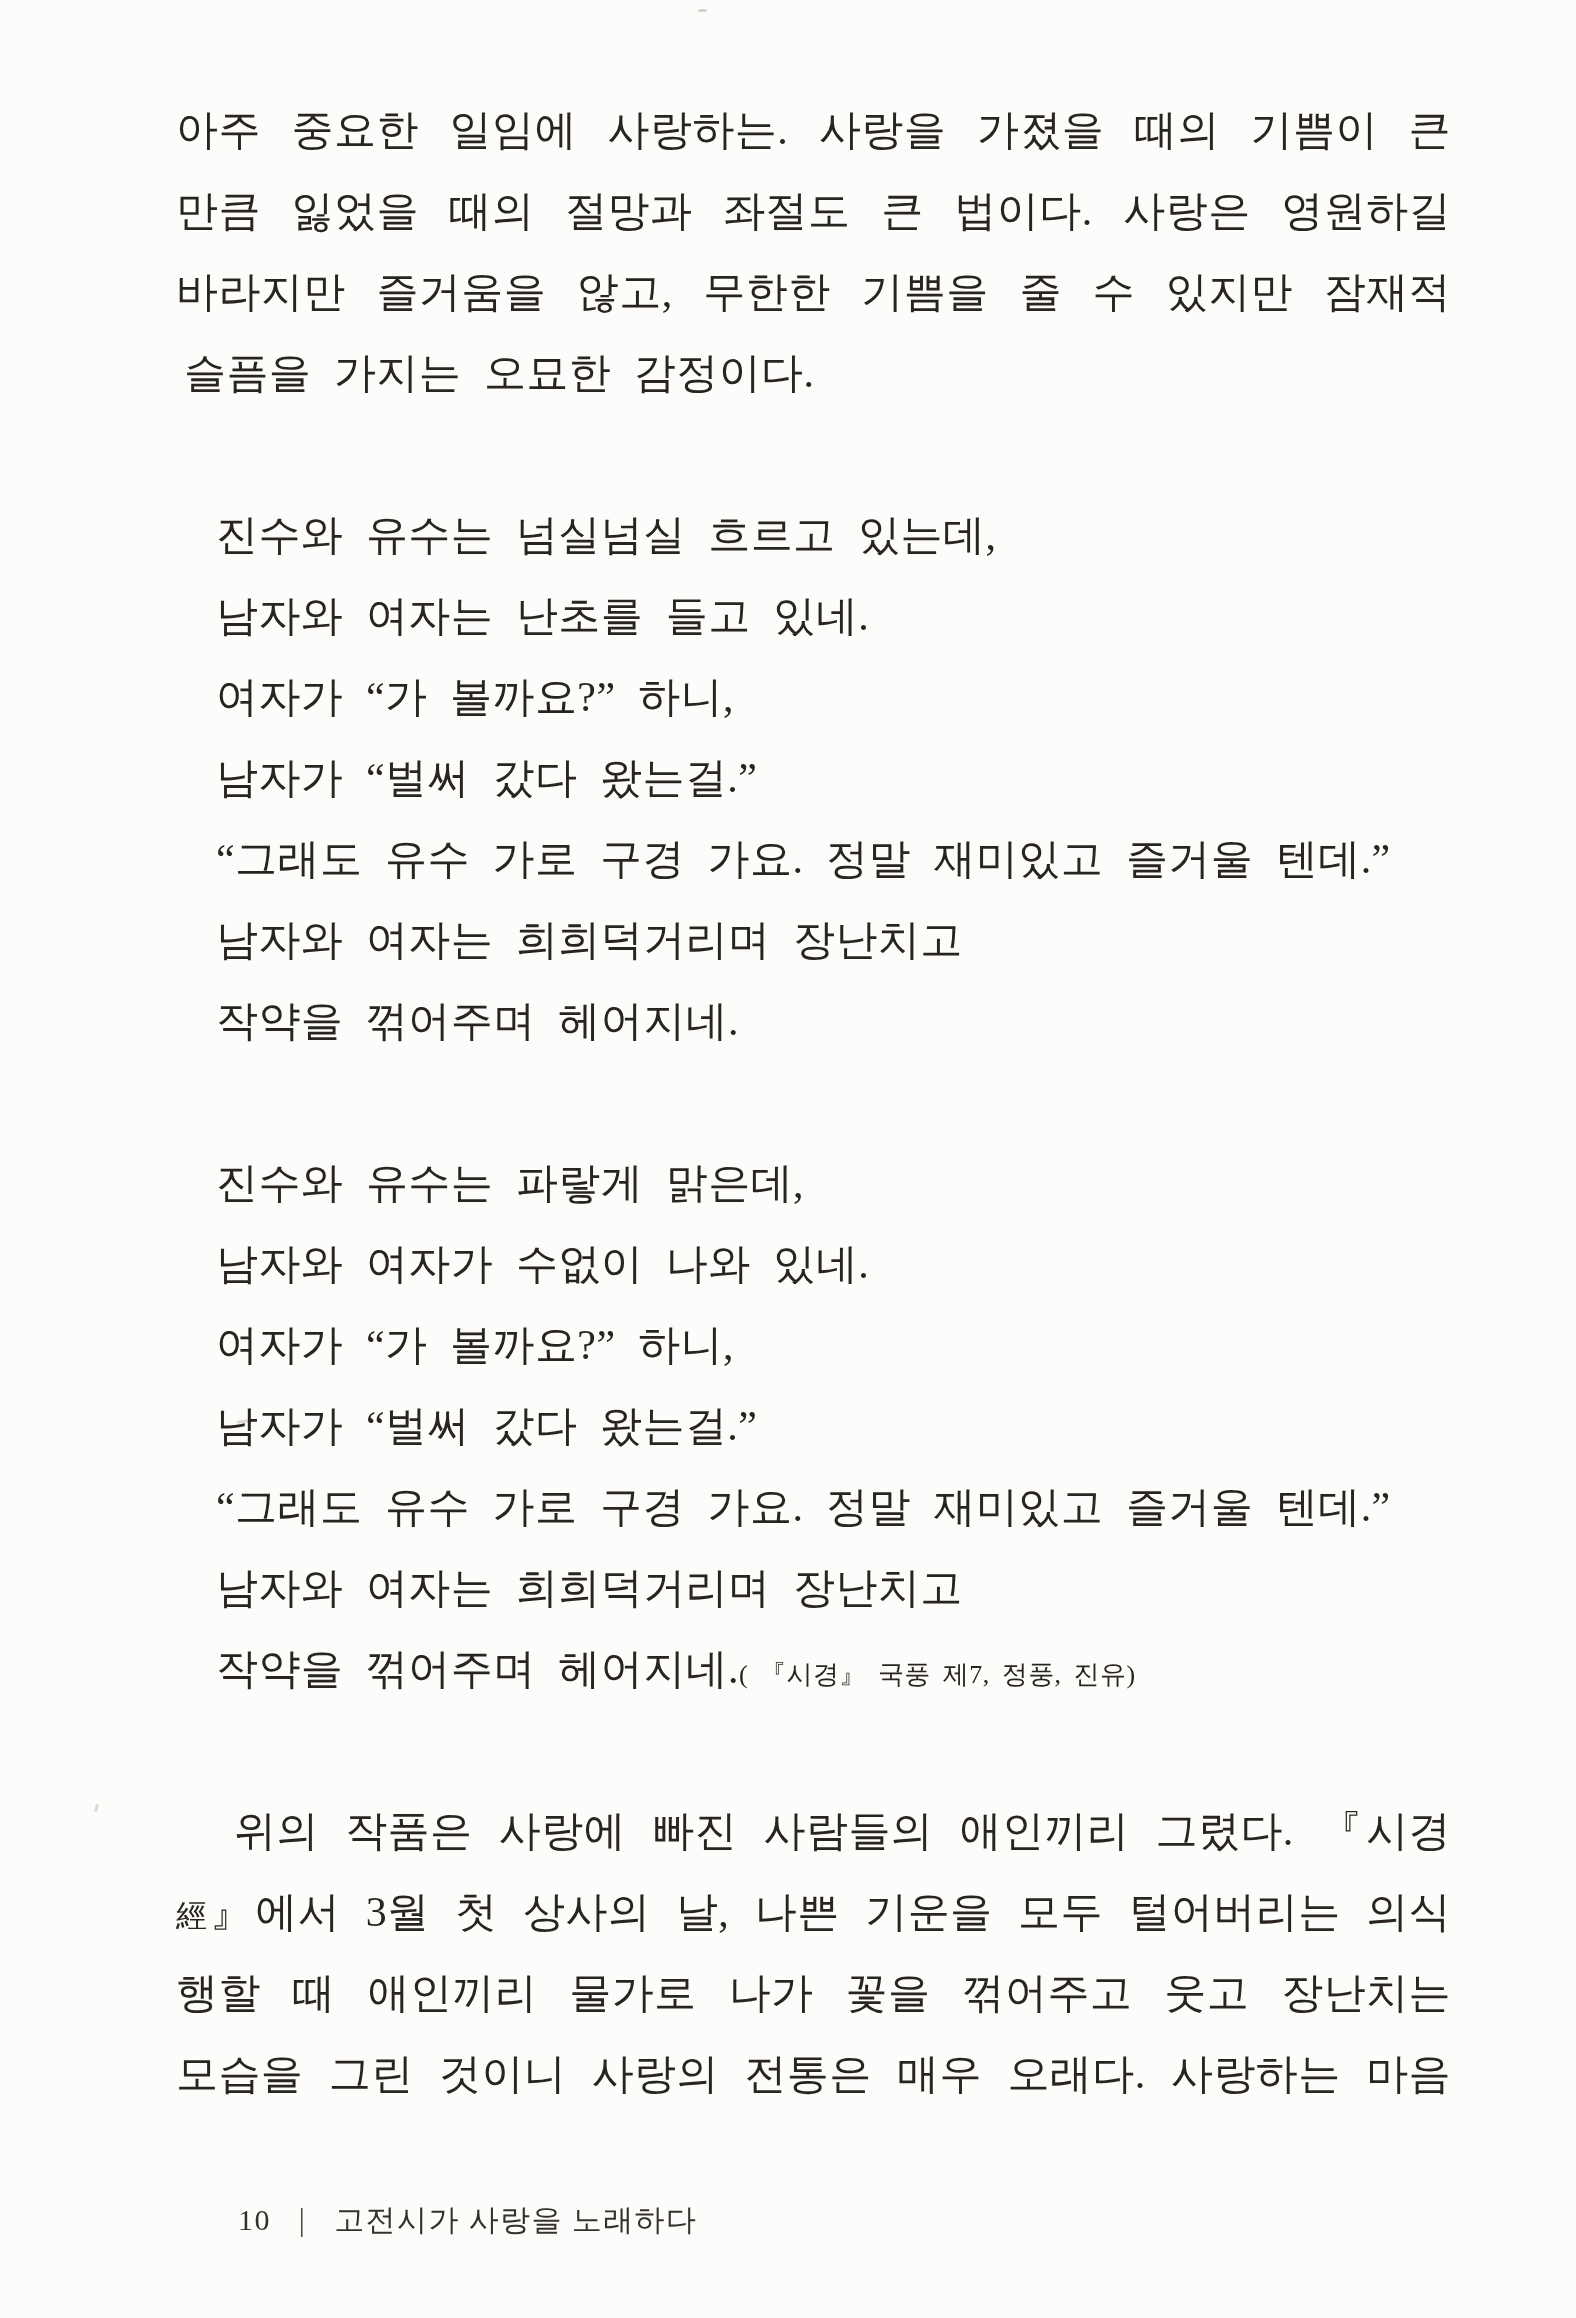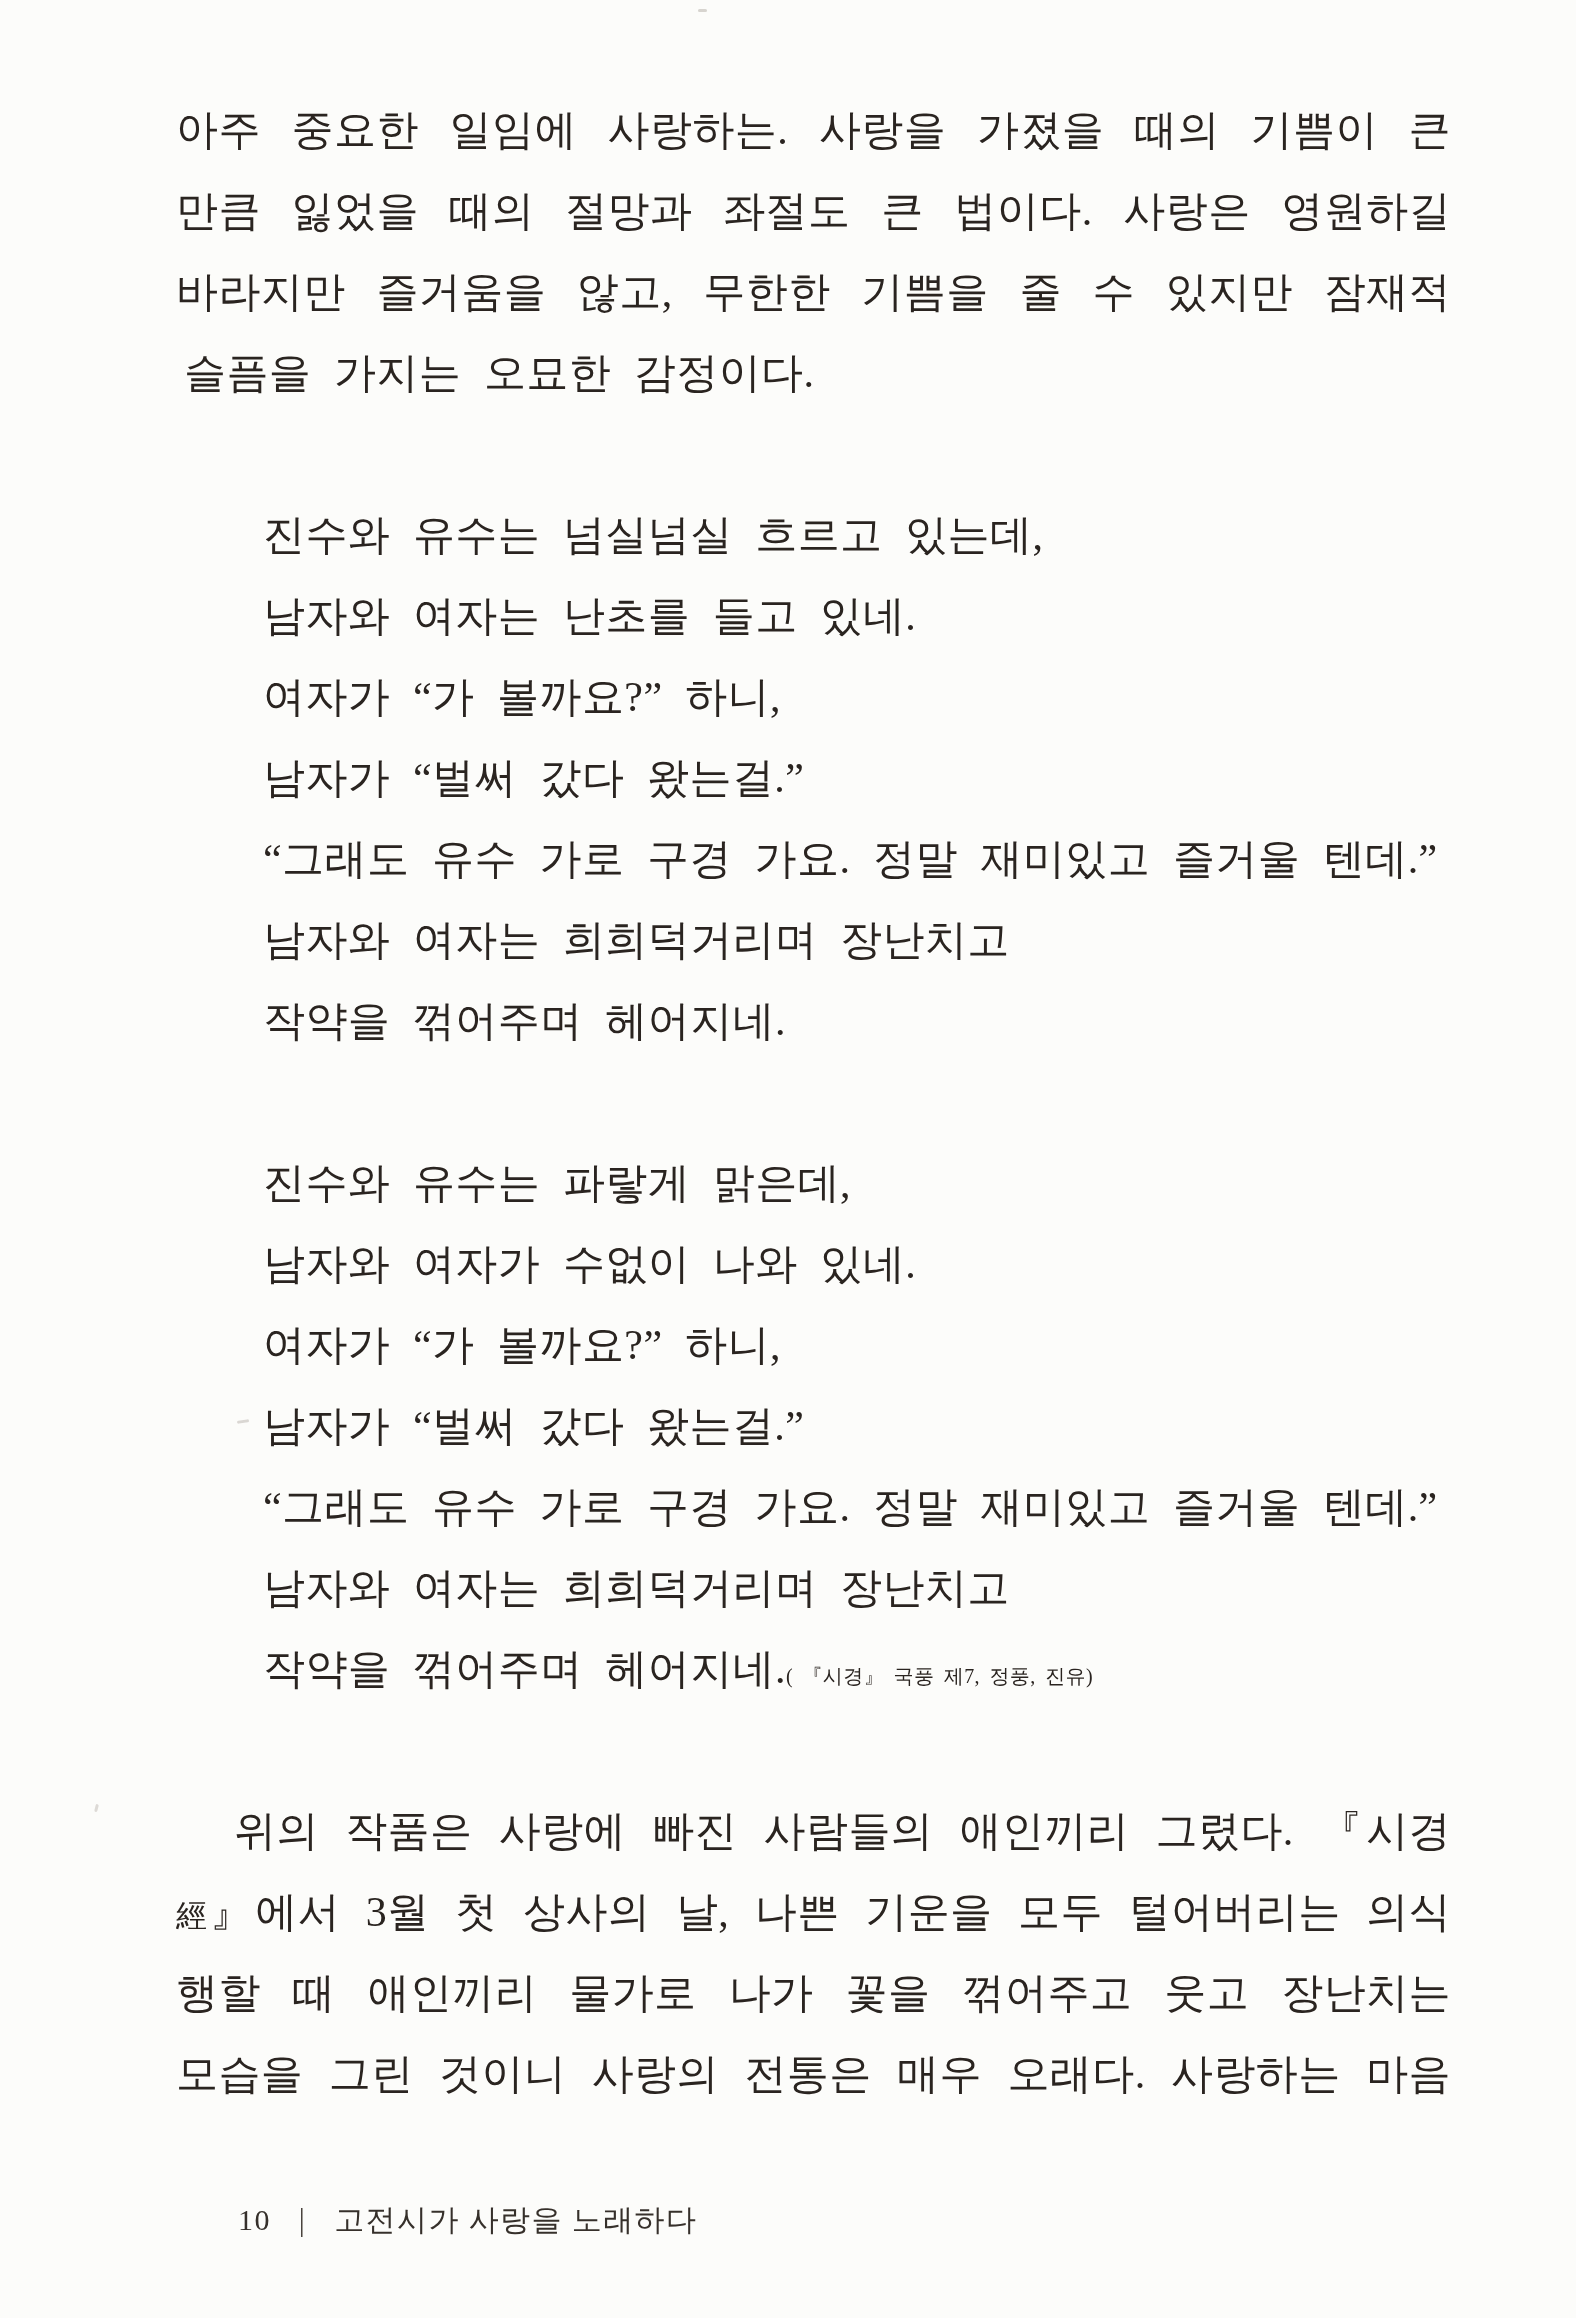--- a/index.html
+++ b/index.html
@@ -31,24 +31,24 @@
     line-height: 81px;
   }
   
   .jline {
     text-align: justify;
     text-align-last: justify;
     overflow: hidden;
   }
   .lastline { text-align: left; margin-left: 8px; }
   .indent { text-indent: 58px; }
-  .poem { margin-left: 87px; }
+  .poem { margin-left: 40px; }
   .pline { text-align: left; white-space: nowrap; }
   .hanja { font-size: 31px; letter-spacing: 0; }
-  .cite { font-size: 20px; word-spacing: 0.2em; font-family: Liberation Serif, serif; }
+  .cite { font-size: 26px; word-spacing: 0.2em; font-family: Liberation Serif, serif; }
   .footer {
     position: absolute;
     left: 197px;
     top: 2200px;
     font-size: 30px;
     color: #36302b;
     letter-spacing: 1.4px;
     white-space: nowrap;
     margin-left: 41px;
   }

